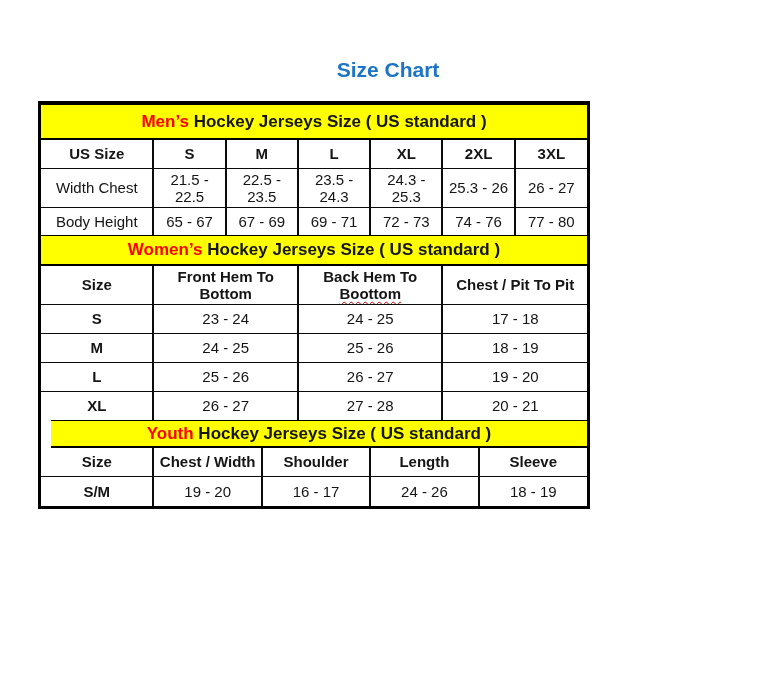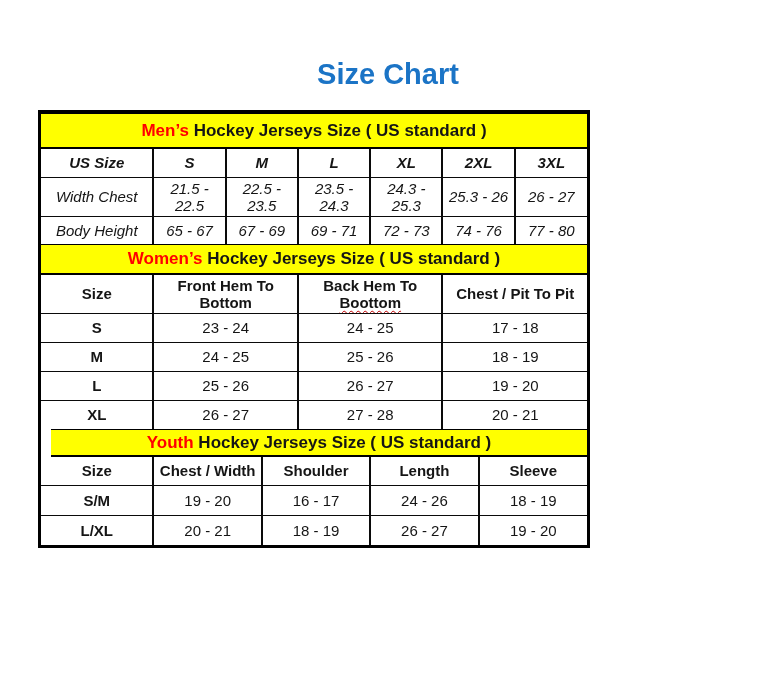--- a/index.html
+++ b/index.html
@@ -12,21 +12,21 @@
     margin: 0; padding: 0;
     width: 776px; height: 692px;
     background: #ffffff;
     font-family: "Liberation Sans", sans-serif;
     color: #151515;
     overflow: hidden;
   }
   .page-title {
     margin: 58px 0 19px 0;
     text-align: center;
-    font-size: 29px;
+    font-size: 21px;
     font-weight: bold;
     color: var(--title-blue);
   }
   .chart-frame {
     width: 552px;
     margin-left: 38px;
     border: 3px solid #000;
     border-top-width: 4px;
     background: #fff;
   }
@@ -58,21 +58,21 @@
     vertical-align: middle;
     font-size: 15px;
     padding: 2px;
     overflow: hidden;
   }
   thead th { font-weight: bold; }
   thead th:first-child { width: 20.6%; }
   td.row-label { font-weight: normal; }
   .sec-womens td.row-label, .sec-youth td.row-label { font-weight: bold; }
 
-  .sec-mens tr   { height: 27.5px; font-style: italic; }
+  .sec-mens tr   { height: 27.5px; }
   .sec-mens thead tr { height: 28px; }
   .sec-womens tr { height: 29px; }
   .sec-womens thead tr { height: 30px; }
   .sec-youth thead tr { height: 28px; }
   .sec-youth tbody tr { height: 30px; }
 
   .wavy {
     text-decoration: underline;
     text-decoration-style: wavy;
     text-decoration-color: #c00000;
@@ -177,24 +177,17 @@
           </tr>
         </thead>
       <tbody>
           <tr>
             <td class="row-label">S/M</td>
             <td>19 - 20</td>
             <td>16 - 17</td>
             <td>24 - 26</td>
             <td>18 - 19</td>
           </tr>
-          <tr>
-            <td class="row-label">L/XL</td>
-            <td>20 - 21</td>
-            <td>18 - 19</td>
-            <td>26 - 27</td>
-            <td>19 - 20</td>
-          </tr>
         </tbody>
     </table>
   </section>
 
 </div>
 
 </body></html>

